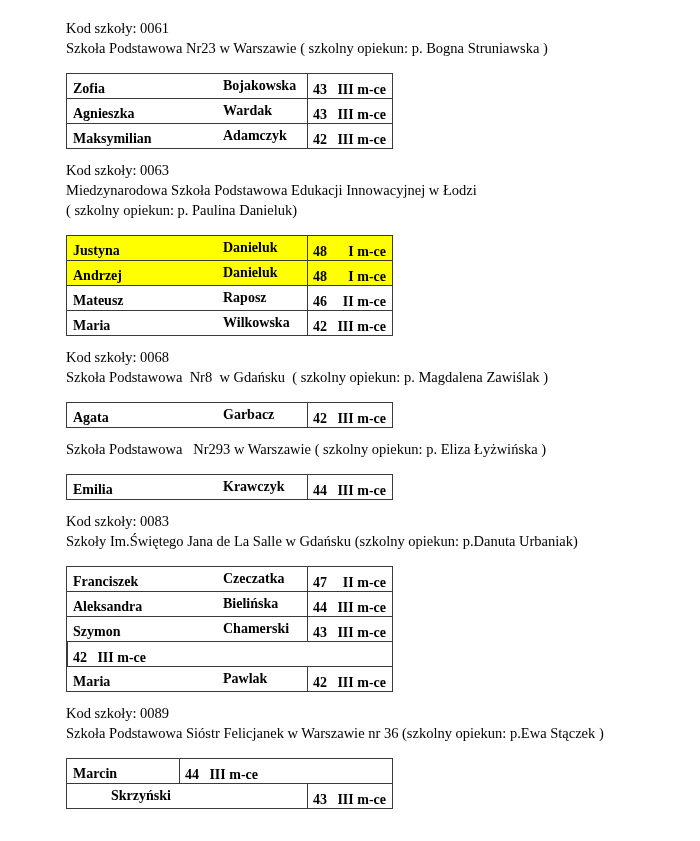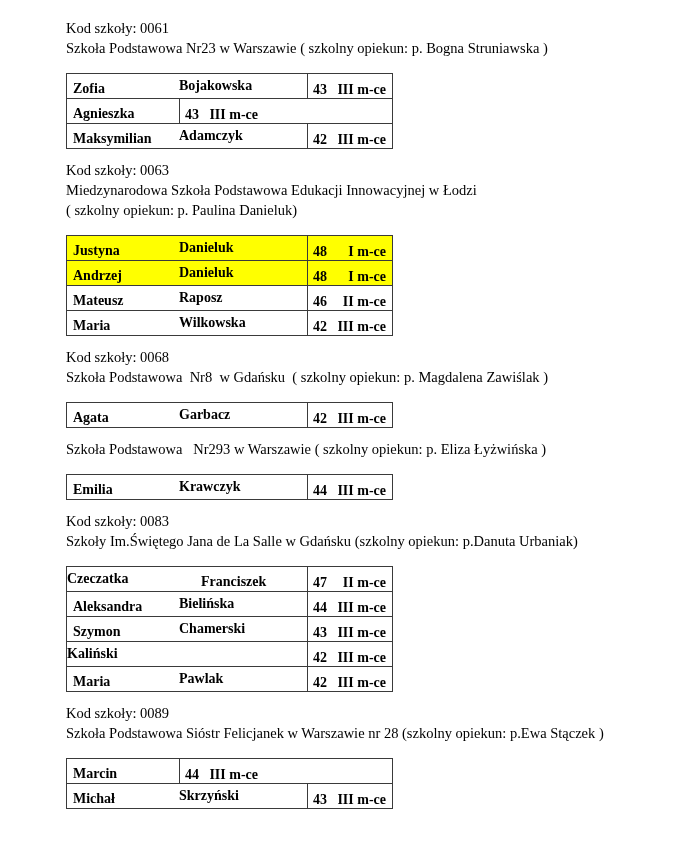--- a/index.html
+++ b/index.html
@@ -55,20 +55,21 @@
     white-space: pre;
     overflow: hidden;
   }
   .cell.first {
     width: 112px;
     padding-left: 6px;
     margin-top: 6px;
   }
   .cell.last {
     flex: 1;
+    margin-left: 44px;
   }
   .cell.score {
     width: 85px;
     border-left: 1px solid var(--bd, #3a3a3a);
     justify-content: space-between;
     padding: 0 6px 0 5px;
     align-items: flex-end;
   }
 </style>
 </head>
@@ -80,20 +81,21 @@
         <div class="line">Kod szkoły: 0061</div>
         <div class="line">Szkoła Podstawowa Nr23 w Warszawie ( szkolny opiekun: p. Bogna Struniawska )</div>
         <div class="rtable">
           <div class="row">
             <div class="cell first">Zofia</div>
             <div class="cell last">Bojakowska</div>
             <div class="cell score"><span>43</span><span>III m-ce</span></div>
           </div>
           <div class="row">
             <div class="cell first">Agnieszka</div>
+            <div class="cell last">Wardak</div>
             <div class="cell score"><span>43</span><span>III m-ce</span></div>
           </div>
           <div class="row">
             <div class="cell first">Maksymilian</div>
             <div class="cell last">Adamczyk</div>
             <div class="cell score"><span>42</span><span>III m-ce</span></div>
           </div>
         </div>
       </div>
       <div class="section">
@@ -142,54 +144,52 @@
             <div class="cell last">Krawczyk</div>
             <div class="cell score"><span>44</span><span>III m-ce</span></div>
           </div>
         </div>
       </div>
       <div class="section">
         <div class="line">Kod szkoły: 0083</div>
         <div class="line">Szkoły Im.Świętego Jana de La Salle w Gdańsku (szkolny opiekun: p.Danuta Urbaniak)</div>
         <div class="rtable">
           <div class="row">
+            <div class="cell first">Franciszek</div>
             <div class="cell last">Czeczatka</div>
-            <div class="cell first">Franciszek</div>
             <div class="cell score"><span>47</span><span>II m-ce</span></div>
           </div>
           <div class="row">
             <div class="cell first">Aleksandra</div>
             <div class="cell last">Bielińska</div>
             <div class="cell score"><span>44</span><span>III m-ce</span></div>
           </div>
           <div class="row">
             <div class="cell first">Szymon</div>
             <div class="cell last">Chamerski</div>
             <div class="cell score"><span>43</span><span>III m-ce</span></div>
           </div>
           <div class="row">
-            <div class="cell last">Kaliński</div>
             <div class="cell score"><span>42</span><span>III m-ce</span></div>
           </div>
           <div class="row">
             <div class="cell first">Maria</div>
             <div class="cell last">Pawlak</div>
             <div class="cell score"><span>42</span><span>III m-ce</span></div>
           </div>
         </div>
       </div>
       <div class="section">
         <div class="line">Kod szkoły: 0089</div>
-        <div class="line">Szkoła Podstawowa Sióstr Felicjanek w Warszawie nr 28 (szkolny opiekun: p.Ewa Stączek )</div>
+        <div class="line">Szkoła Podstawowa Sióstr Felicjanek w Warszawie nr 36 (szkolny opiekun: p.Ewa Stączek )</div>
         <div class="rtable">
           <div class="row">
             <div class="cell first">Marcin</div>
             <div class="cell score"><span>44</span><span>III m-ce</span></div>
           </div>
           <div class="row">
-            <div class="cell first">Michał</div>
             <div class="cell last">Skrzyński</div>
             <div class="cell score"><span>43</span><span>III m-ce</span></div>
           </div>
         </div>
       </div>
     </div>
 </div>
 
 </body></html>

